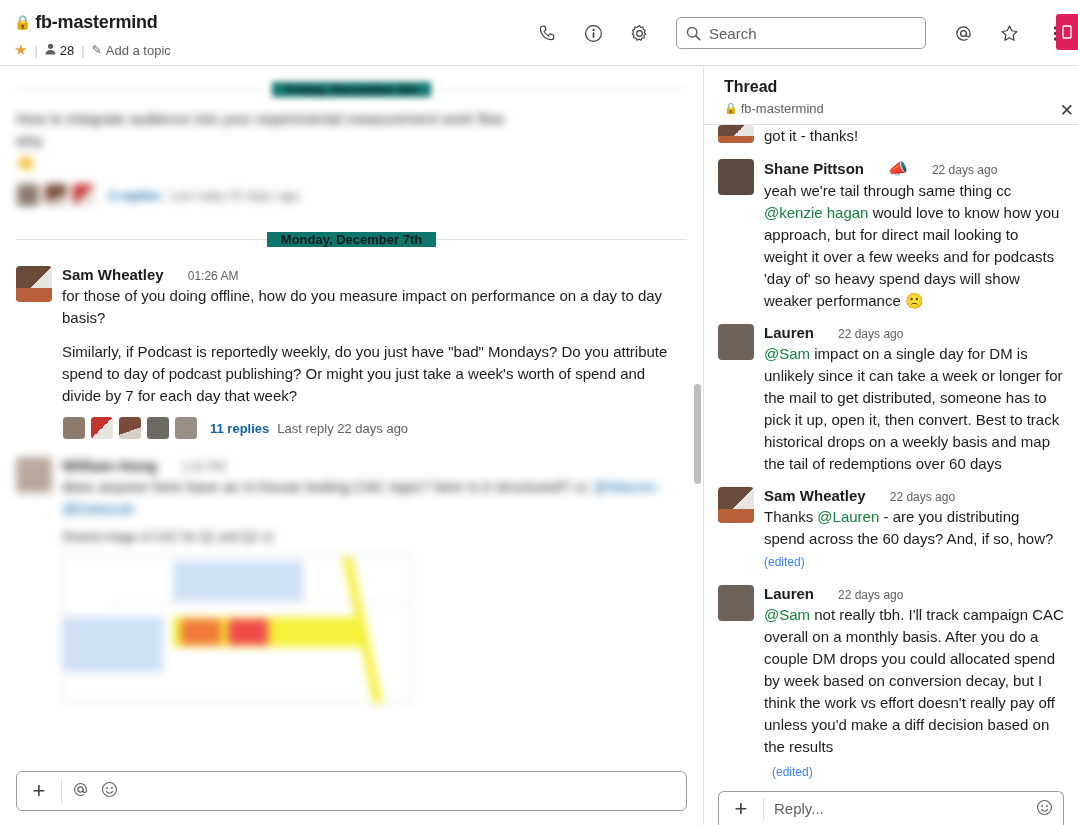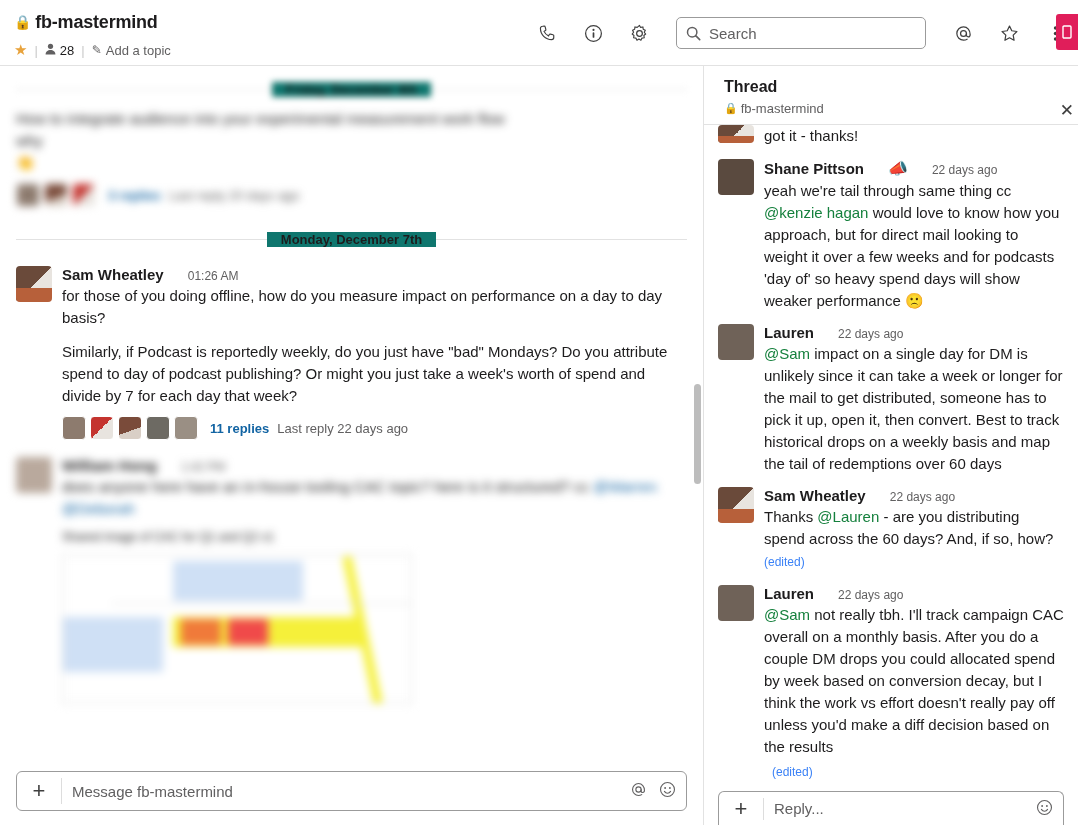--- a/index.html
+++ b/index.html
@@ -471,21 +471,20 @@
           </div>
         </div>
 
         <div class="main-scrollbar"></div>
       </div>
 
       <div class="composer-wrap">
         <div class="composer">
           <div class="plus-btn">+</div>
           <div class="divline"></div>
-          <div class="composer-input">Message fb-mastermind</div>
           <div class="cicons">
             <span>
               <svg width="17" height="17" viewBox="0 0 20 20">
                   <circle cx="10" cy="10" r="3.1" fill="none" stroke="#616061" stroke-width="1.3"></circle>
                   <path d="M13.1 10v1.7c0 1.3 1 1.9 1.9 1.9 1.2 0 2-1 2-2.6C17 6.6 14.2 3 10 3a7 7 0 100 14c1.5 0 2.8-.4 3.8-1" fill="none" stroke="#616061" stroke-width="1.3" stroke-linecap="round"></path>
                 </svg>
             </span>
             <span>
               <svg width="17" height="17" viewBox="0 0 20 20">
                   <circle cx="10" cy="10" r="8.2" fill="none" stroke="#616061" stroke-width="1.3"></circle>

